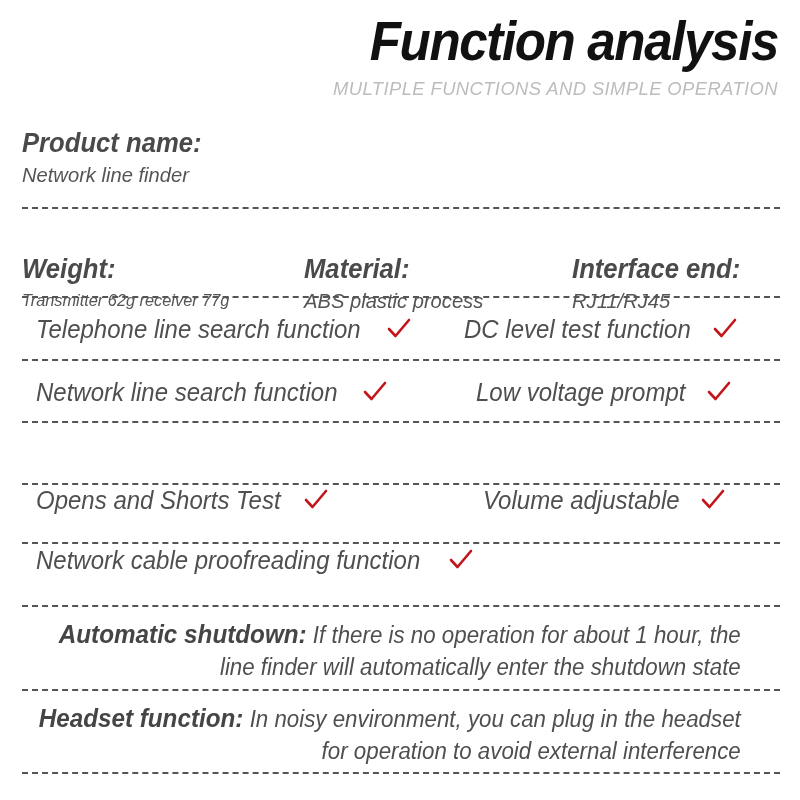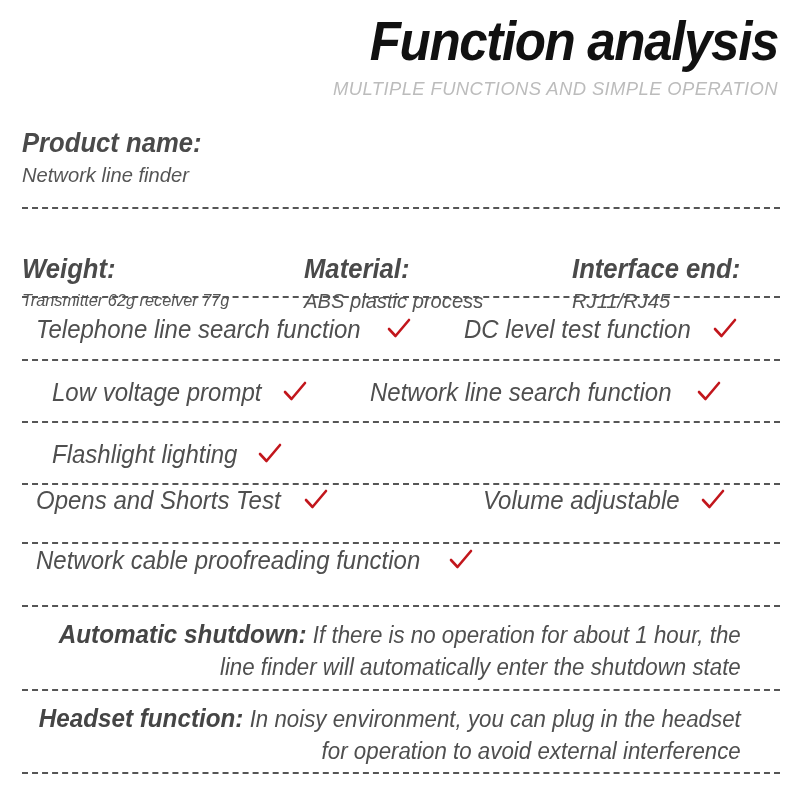--- a/index.html
+++ b/index.html
@@ -203,49 +203,41 @@
         <svg width="26" height="26" viewBox="0 0 26 26">
             <path d="M3 13 L9.5 20 L23 4" fill="none" stroke="#c2161c" stroke-width="2.6" stroke-linecap="round" stroke-linejoin="round"></path>
           </svg>
       </span>
     </div>
   </div>
 
   <div class="rule" style="top:359px;"></div>
 
   <div class="feat-row" style="top:361px;">
+    <div class="feat-cell left pad-l-14">
+      <span class="feat-text">Network line search function</span>
+      <span class="check">
+        <svg width="26" height="26" viewBox="0 0 26 26">
+            <path d="M3 13 L9.5 20 L23 4" fill="none" stroke="#c2161c" stroke-width="2.6" stroke-linecap="round" stroke-linejoin="round"></path>
+          </svg>
+      </span>
+    </div>
     <div class="feat-cell right pad-l-30">
       <span class="feat-text">Low voltage prompt</span>
       <span class="check">
         <svg width="26" height="26" viewBox="0 0 26 26">
             <path d="M3 13 L9.5 20 L23 4" fill="none" stroke="#c2161c" stroke-width="2.6" stroke-linecap="round" stroke-linejoin="round"></path>
           </svg>
       </span>
     </div>
-    <div class="feat-cell left pad-l-14">
-      <span class="feat-text">Network line search function</span>
-      <span class="check">
-        <svg width="26" height="26" viewBox="0 0 26 26">
-            <path d="M3 13 L9.5 20 L23 4" fill="none" stroke="#c2161c" stroke-width="2.6" stroke-linecap="round" stroke-linejoin="round"></path>
-          </svg>
-      </span>
-    </div>
   </div>
 
   <div class="rule" style="top:421px;"></div>
 
   <div class="feat-row" style="top:423px;">
-    <div class="feat-cell right pad-l-30">
-      <span class="feat-text">Flashlight lighting</span>
-      <span class="check">
-        <svg width="26" height="26" viewBox="0 0 26 26">
-            <path d="M3 13 L9.5 20 L23 4" fill="none" stroke="#c2161c" stroke-width="2.6" stroke-linecap="round" stroke-linejoin="round"></path>
-          </svg>
-      </span>
-    </div>
   </div>
 
   <div class="rule" style="top:483px;"></div>
 
   <div class="feat-row" style="top:469px;">
     <div class="feat-cell left pad-l-14">
       <span class="feat-text">Opens and Shorts Test</span>
       <span class="check">
         <svg width="26" height="26" viewBox="0 0 26 26">
             <path d="M3 13 L9.5 20 L23 4" fill="none" stroke="#c2161c" stroke-width="2.6" stroke-linecap="round" stroke-linejoin="round"></path>

